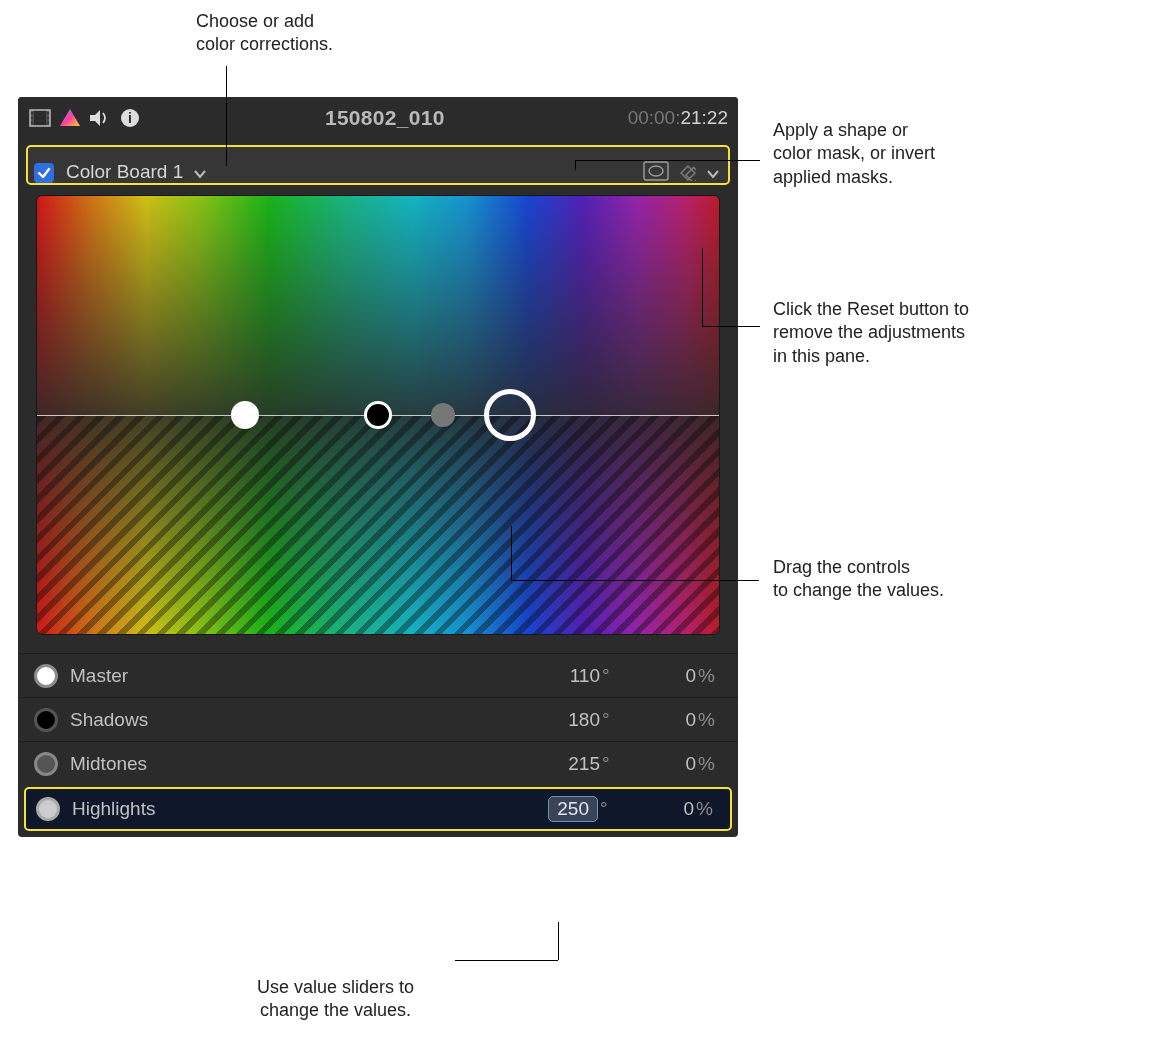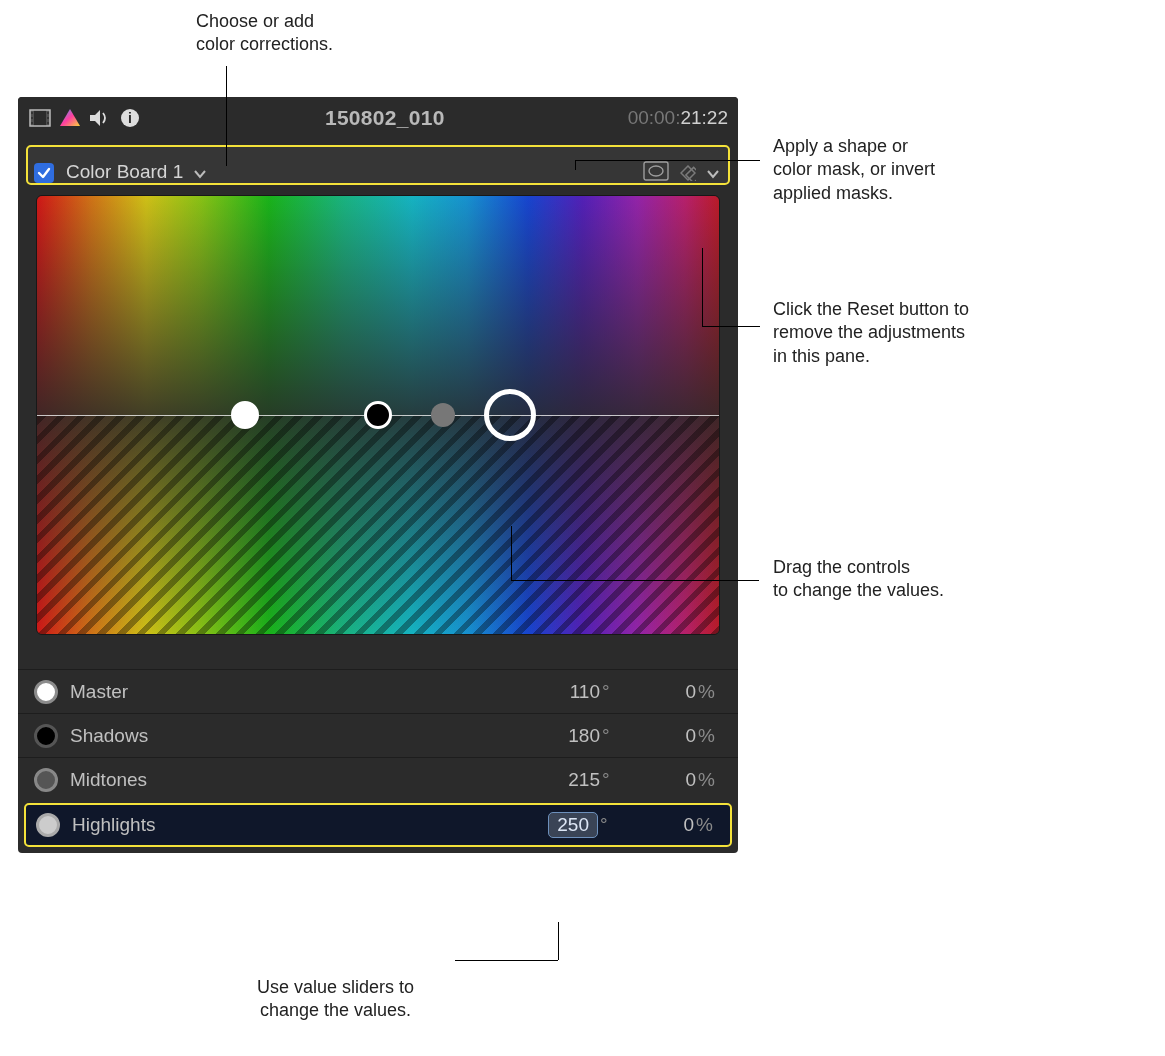--- a/index.html
+++ b/index.html
@@ -142,21 +142,21 @@
       border: 4px solid #fff;
       transform: translate(-50%, -50%);
       top: 50%;
     }
     .puck.master  { left: 30.5%; width:28px; height:28px; background:#fff; }
     .puck.shadows { left: 50%;   width:28px; height:28px; background:#000; border-width:3px;}
     .puck.midtones{ left: 59.5%; width:24px; height:24px; background:#777; border:none;}
     .puck.high    { left: 69.4%; width:52px; height:52px; background:transparent; border-width:5px;}
 
     
-    .vals { margin-top: 26px; }
+    .vals { margin-top: 10px; }
     .vrow {
       display:flex;
       align-items:center;
       height: 44px;
       padding: 0 16px;
       border-top: 1px solid #1d1d1d;
       color: #c0c0c0;
       font-size: 19px;
     }
     .vrow.hl {
@@ -325,21 +325,21 @@
       <span class="unit">°</span>
       <span class="num">0</span>
       <span class="unit">%</span>
     </div>
   </div>
 
 </div>
 
 <div class="callout" style="left:196px; top:10px; white-space:pre-line;">Choose or add
 color corrections.</div>
-<div class="callout" style="left:773px; top:135px; white-space:pre-line;">Apply a shape or
+<div class="callout" style="left:773px; top:119px; white-space:pre-line;">Apply a shape or
 color mask, or invert
 applied masks.</div>
 <div class="callout" style="left:773px; top:298px; white-space:pre-line;">Click the Reset button to
 remove the adjustments
 in this pane.</div>
 <div class="callout" style="left:773px; top:556px; white-space:pre-line;">Drag the controls
 to change the values.</div>
 <div class="callout" style="left:257px; top:976px; white-space:pre-line; text-align:center;">Use value sliders to
 change the values.</div>
 

